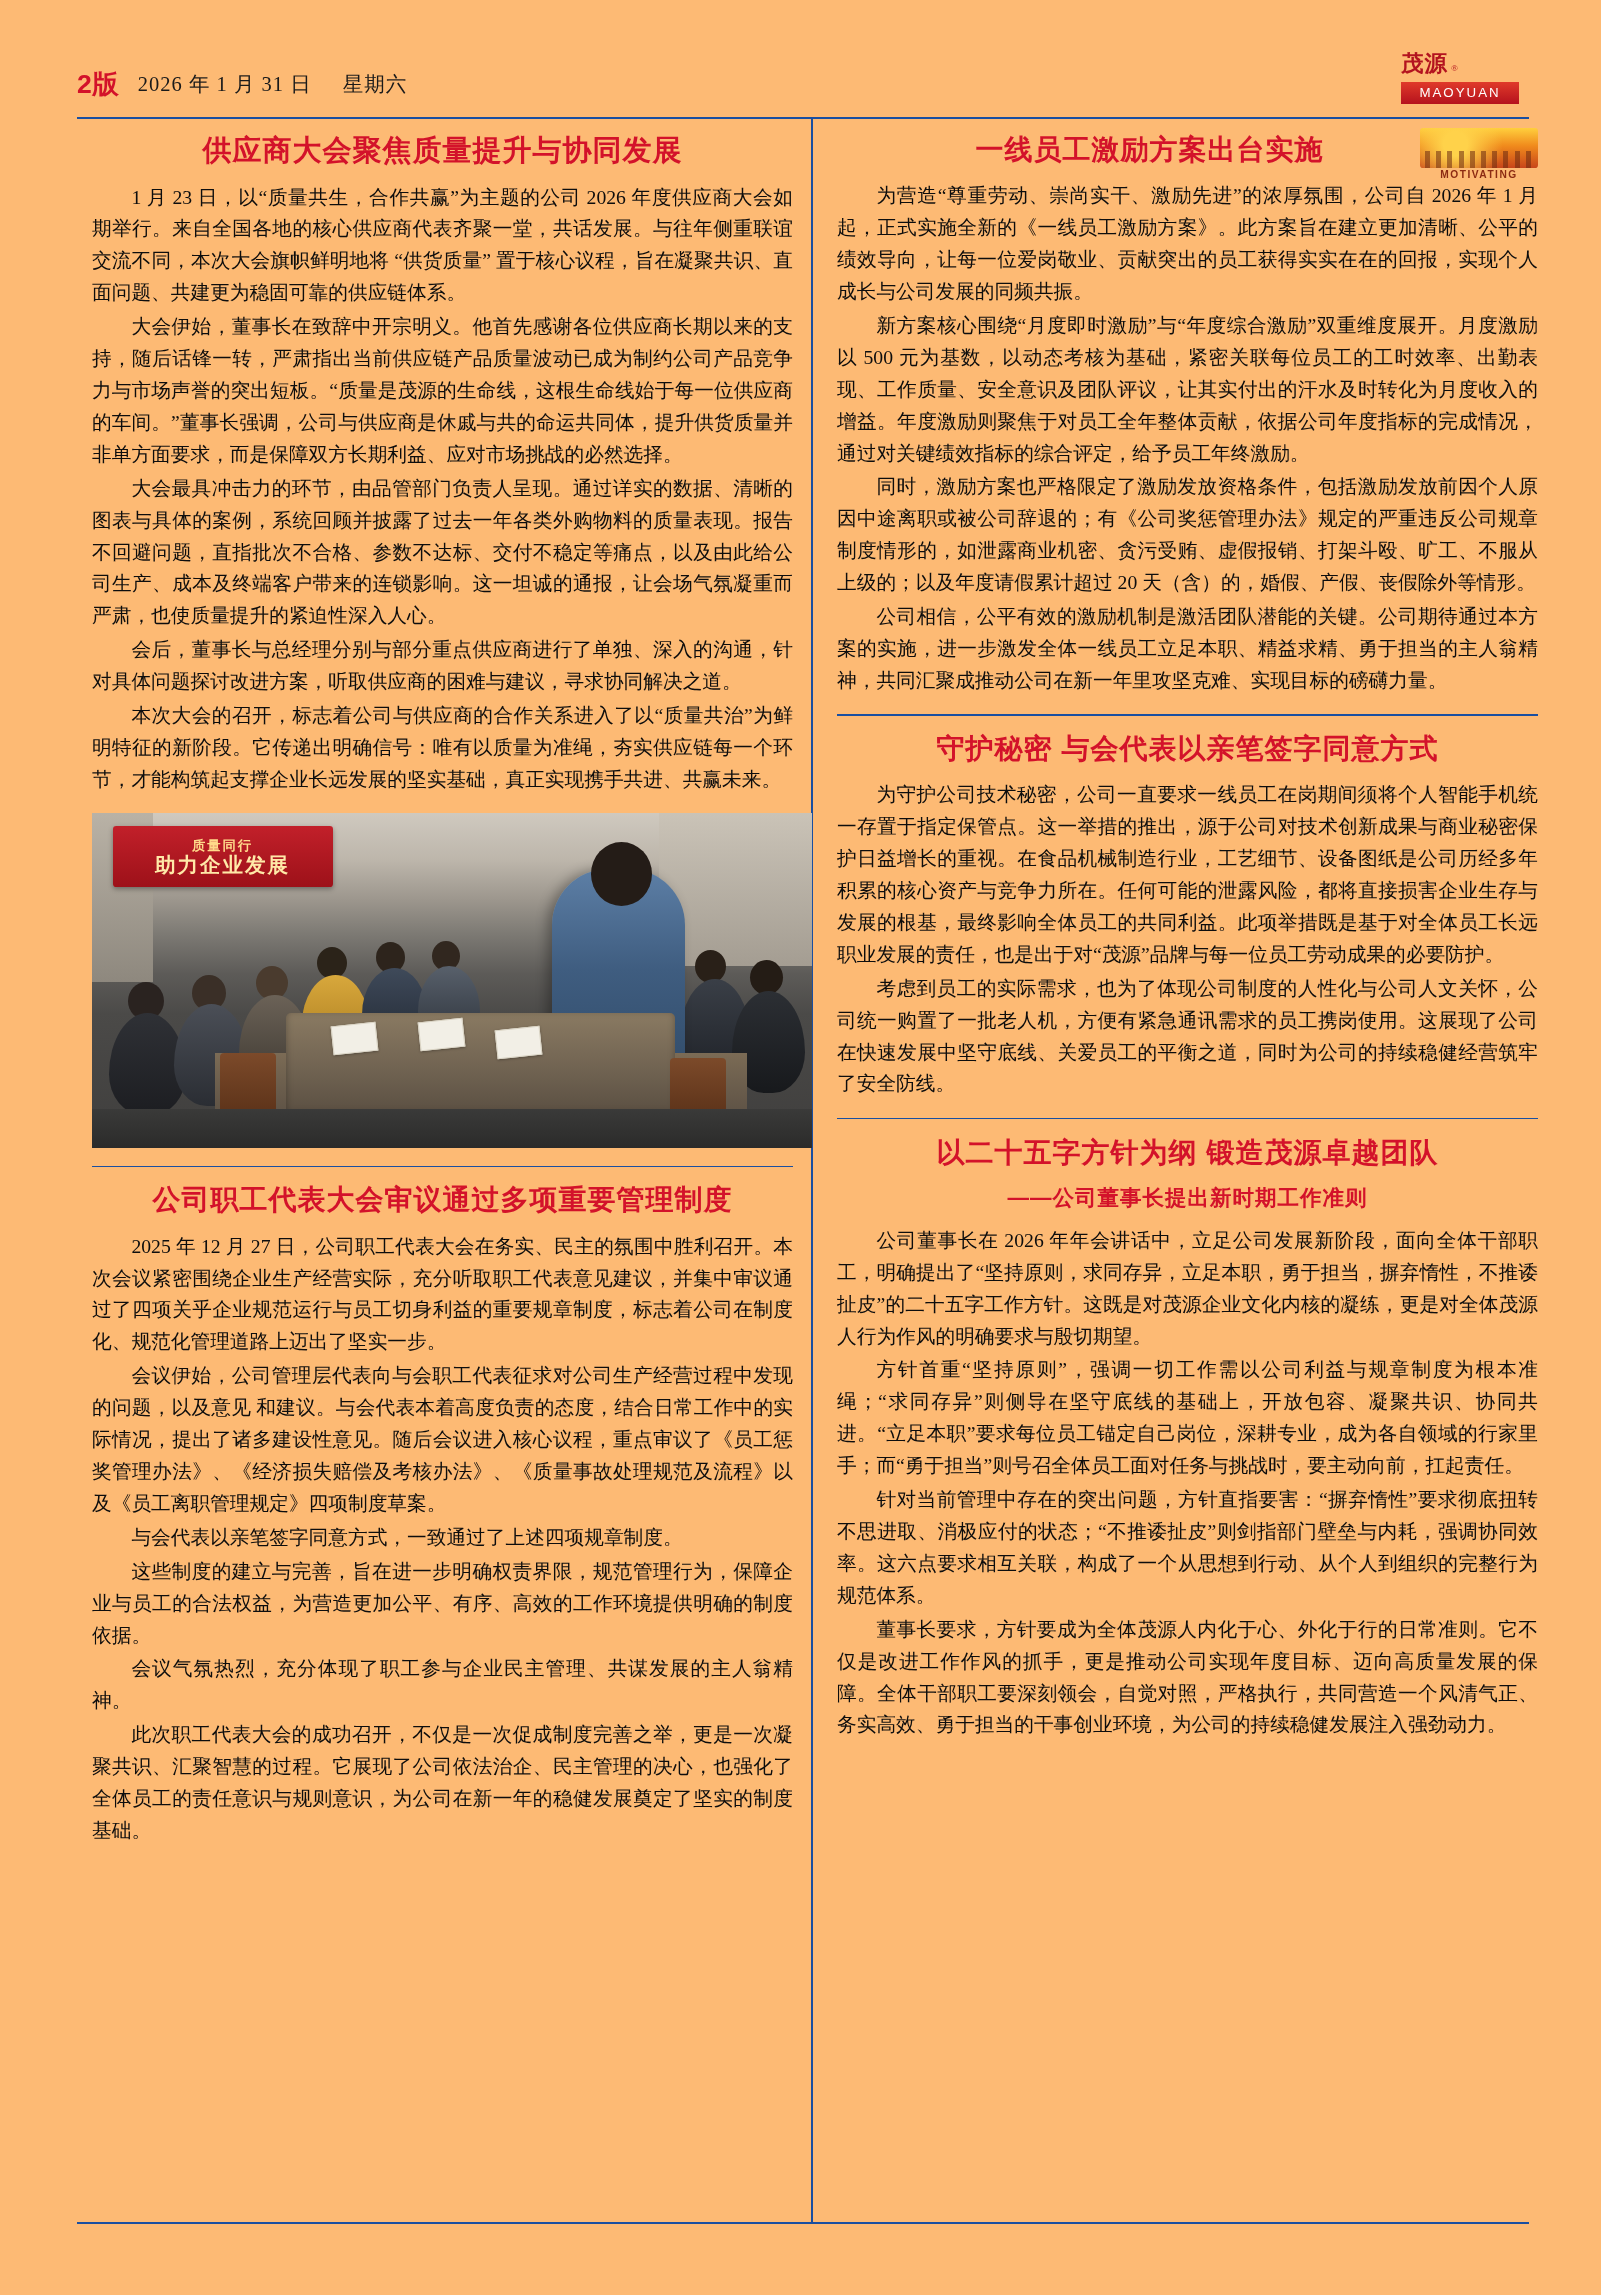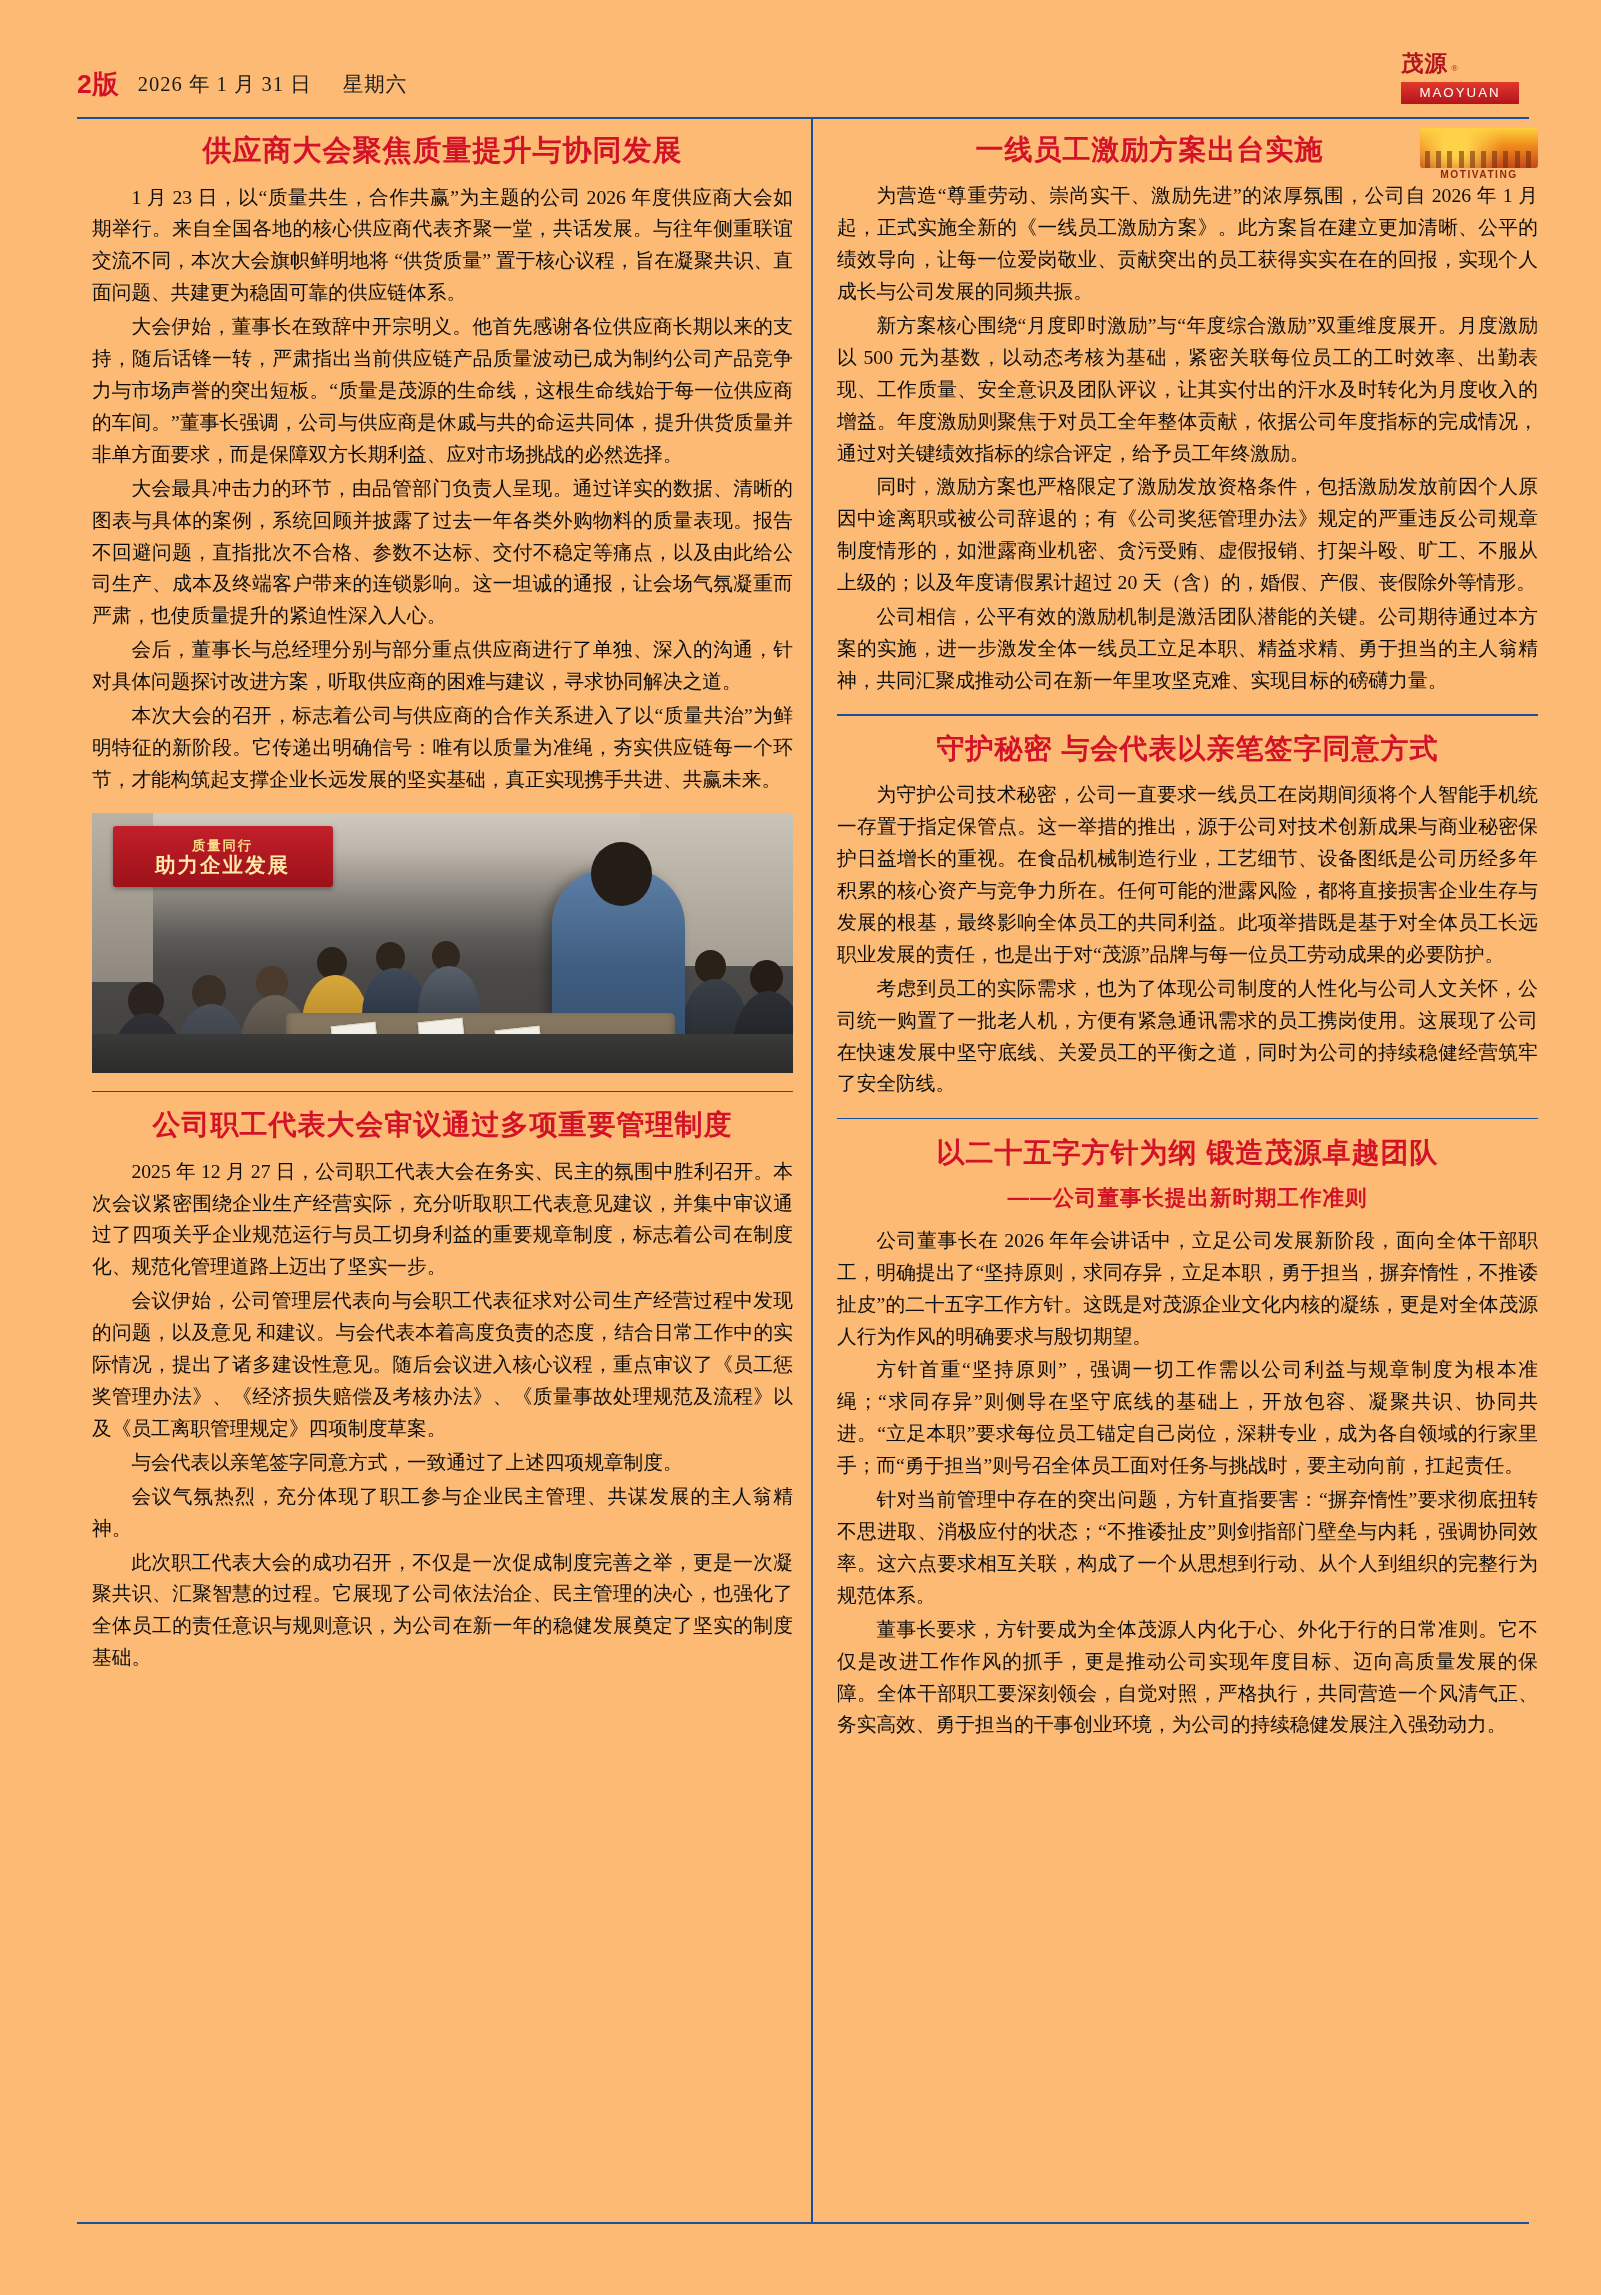--- a/index.html
+++ b/index.html
@@ -164,24 +164,25 @@
   .sep {
     height: 1.5px;
     background: #1a4fa0;
     margin: 17.4px 0 15.3px 0;
   }
 
   
   .photo-wrap {
     margin-top: 17.4px;
     width: 701px;
-    height: 260px;
+    height: 335px;
     position: relative;
     overflow: hidden;
     background: #6b6f74;
+    padding-left: 19px;
   }
   .photo {
     position: absolute;
     inset: 0;
     background:
       
       linear-gradient(180deg, #cfc9bf 0%, #bdb6ab 14%, #9c968d 26%, #7d7a74 36%, #5d5b58 48%, #4b4a48 60%, #3f3e3d 100%);
     overflow: hidden;
   }
   .ph-banner {
@@ -400,20 +401,21 @@
     </div>
 
     <div class="sep"></div>
 
     <div>
       <div class="headline h-main-sm">公司职工代表大会审议通过多项重要管理制度</div>
       <div class="block">
         <p class="body">2025 年 12 月 27 日，公司职工代表大会在务实、民主的氛围中胜利召开。本次会议紧密围绕企业生产经营实际，充分听取职工代表意见建议，并集中审议通过了四项关乎企业规范运行与员工切身利益的重要规章制度，标志着公司在制度化、规范化管理道路上迈出了坚实一步。</p>
         <p class="body">会议伊始，公司管理层代表向与会职工代表征求对公司生产经营过程中发现的问题，以及意见 和建议。与会代表本着高度负责的态度，结合日常工作中的实际情况，提出了诸多建设性意见。随后会议进入核心议程，重点审议了《员工惩奖管理办法》、《经济损失赔偿及考核办法》、《质量事故处理规范及流程》以及《员工离职管理规定》四项制度草案。</p>
         <p class="body">与会代表以亲笔签字同意方式，一致通过了上述四项规章制度。</p>
+        <p class="body">这些制度的建立与完善，旨在进一步明确权责界限，规范管理行为，保障企业与员工的合法权益，为营造更加公平、有序、高效的工作环境提供明确的制度依据。</p>
         <p class="body">会议气氛热烈，充分体现了职工参与企业民主管理、共谋发展的主人翁精神。</p>
         <p class="body">此次职工代表大会的成功召开，不仅是一次促成制度完善之举，更是一次凝聚共识、汇聚智慧的过程。它展现了公司依法治企、民主管理的决心，也强化了全体员工的责任意识与规则意识，为公司在新一年的稳健发展奠定了坚实的制度基础。</p>
       </div>
     </div>
   </div>
 
   <div class="col col-right">
 
     <div style="position:relative;">
       <div class="motivating">

